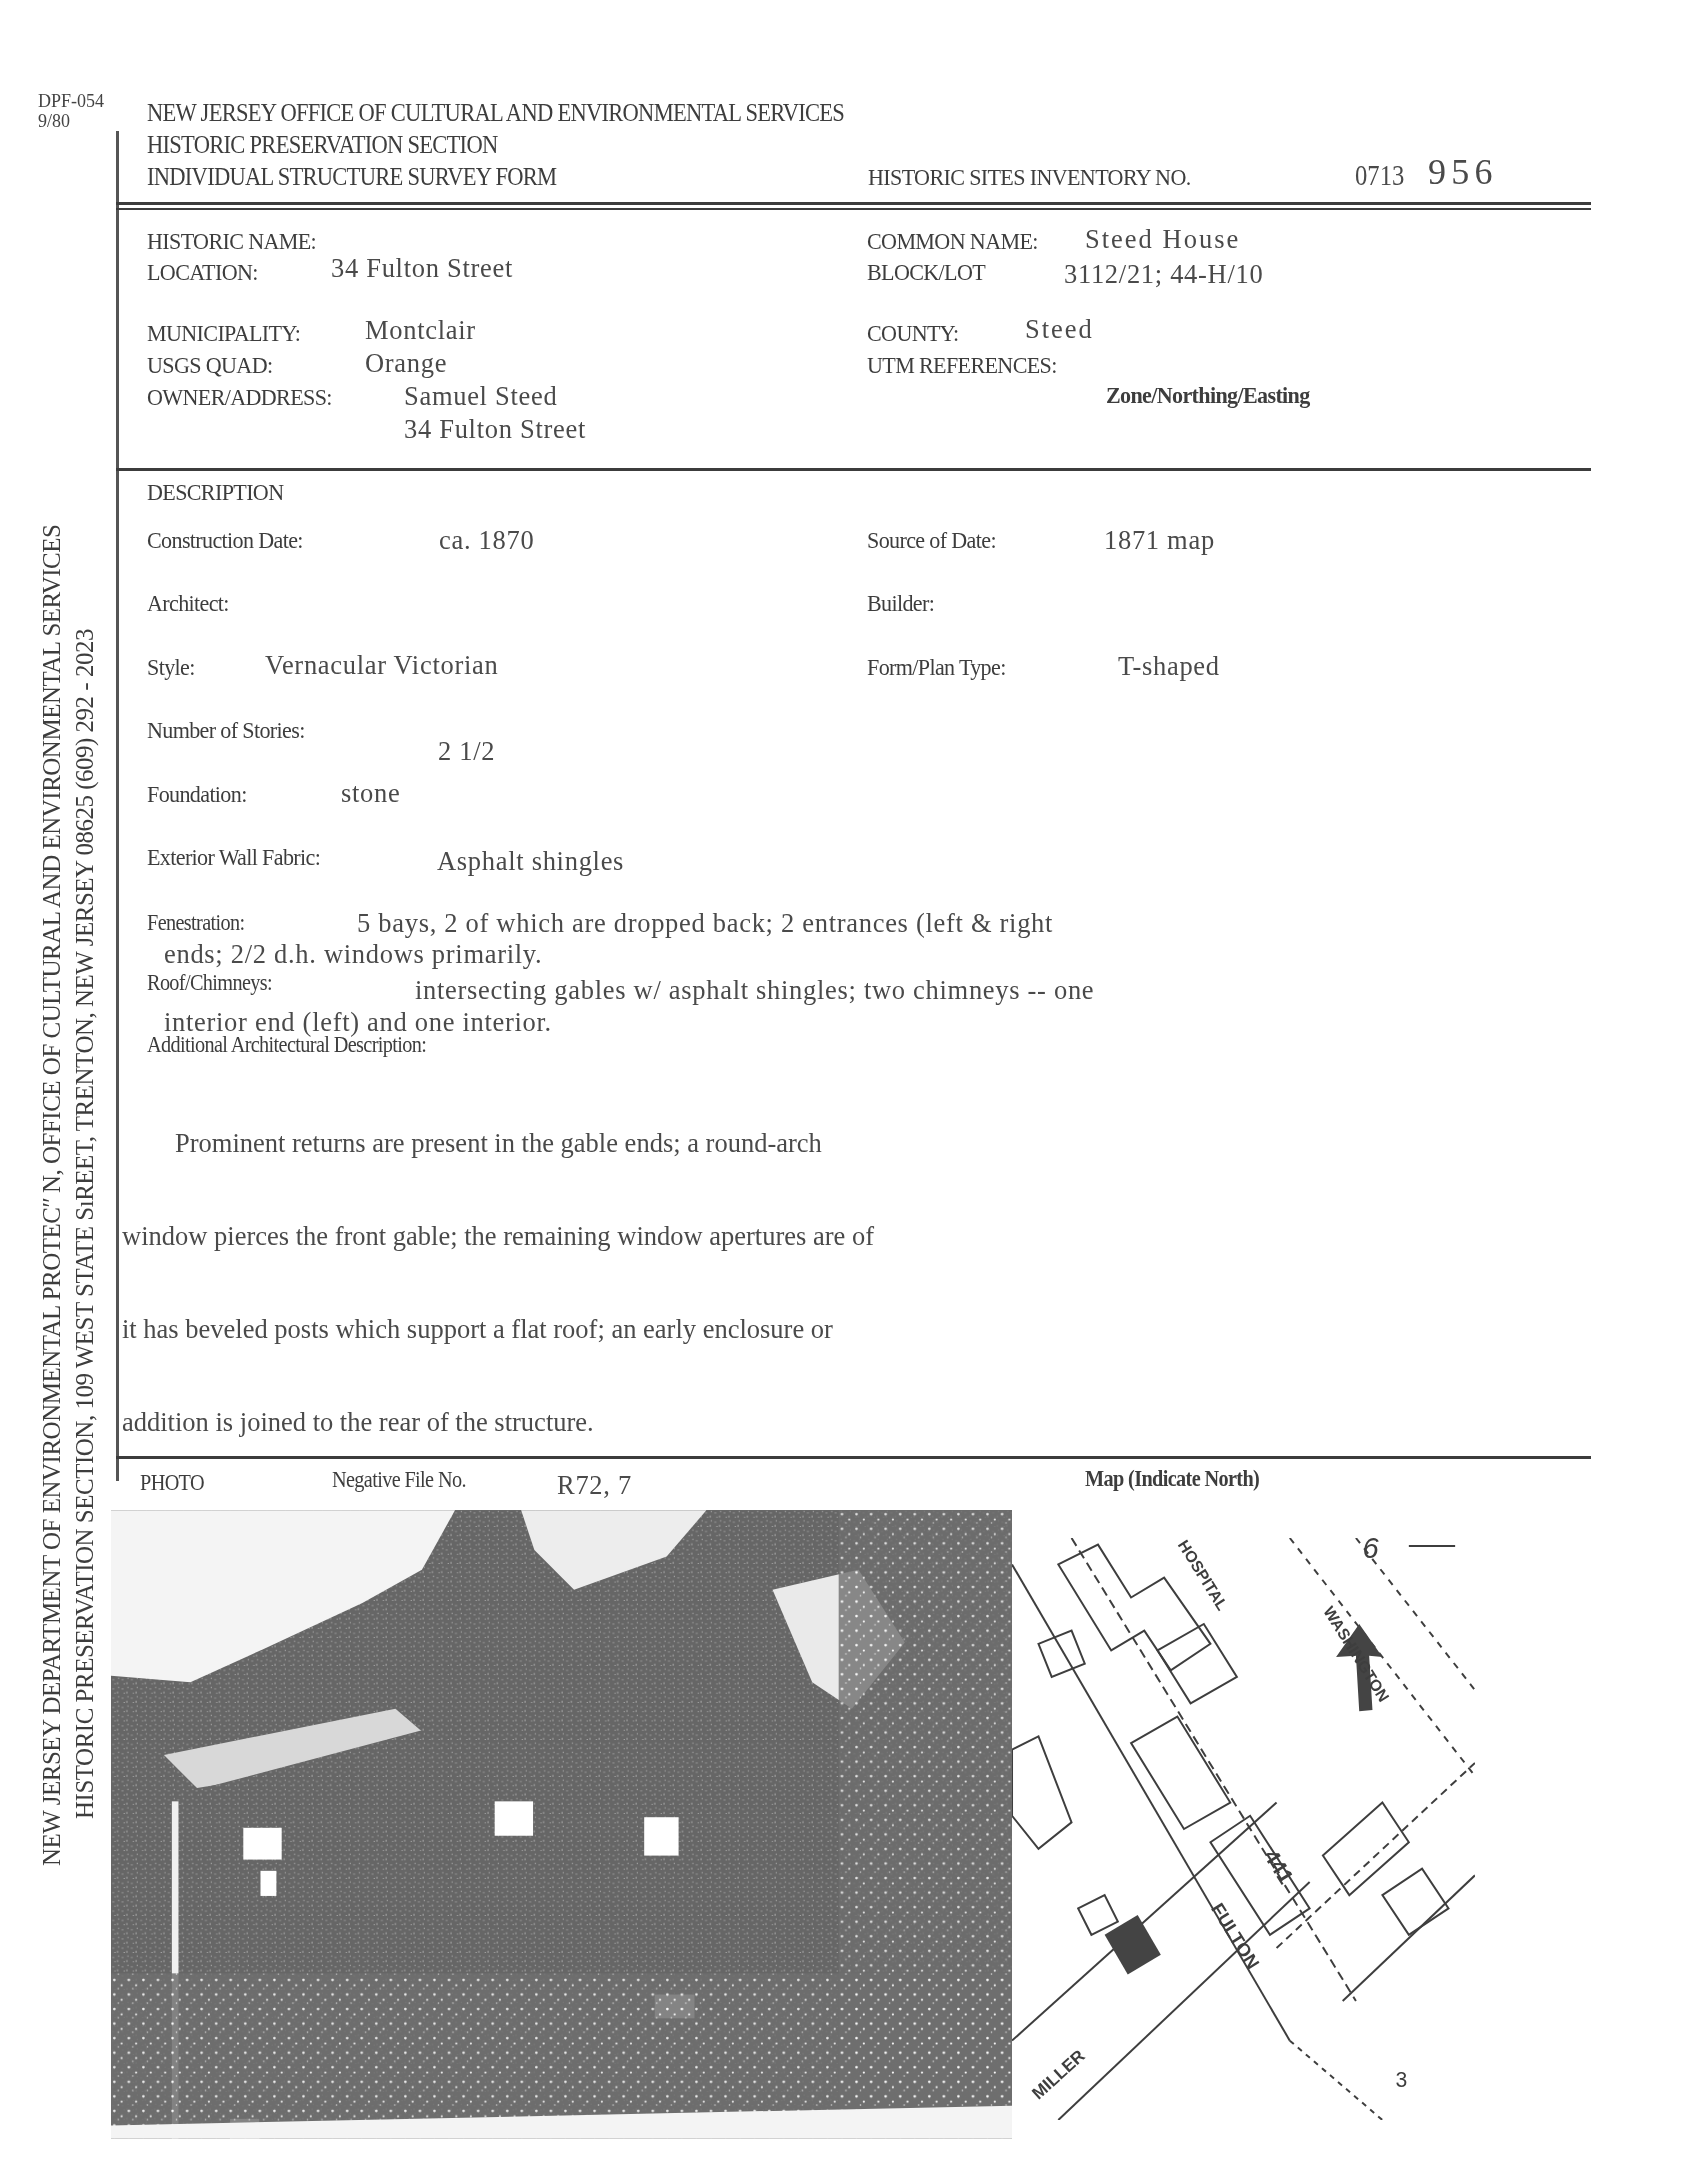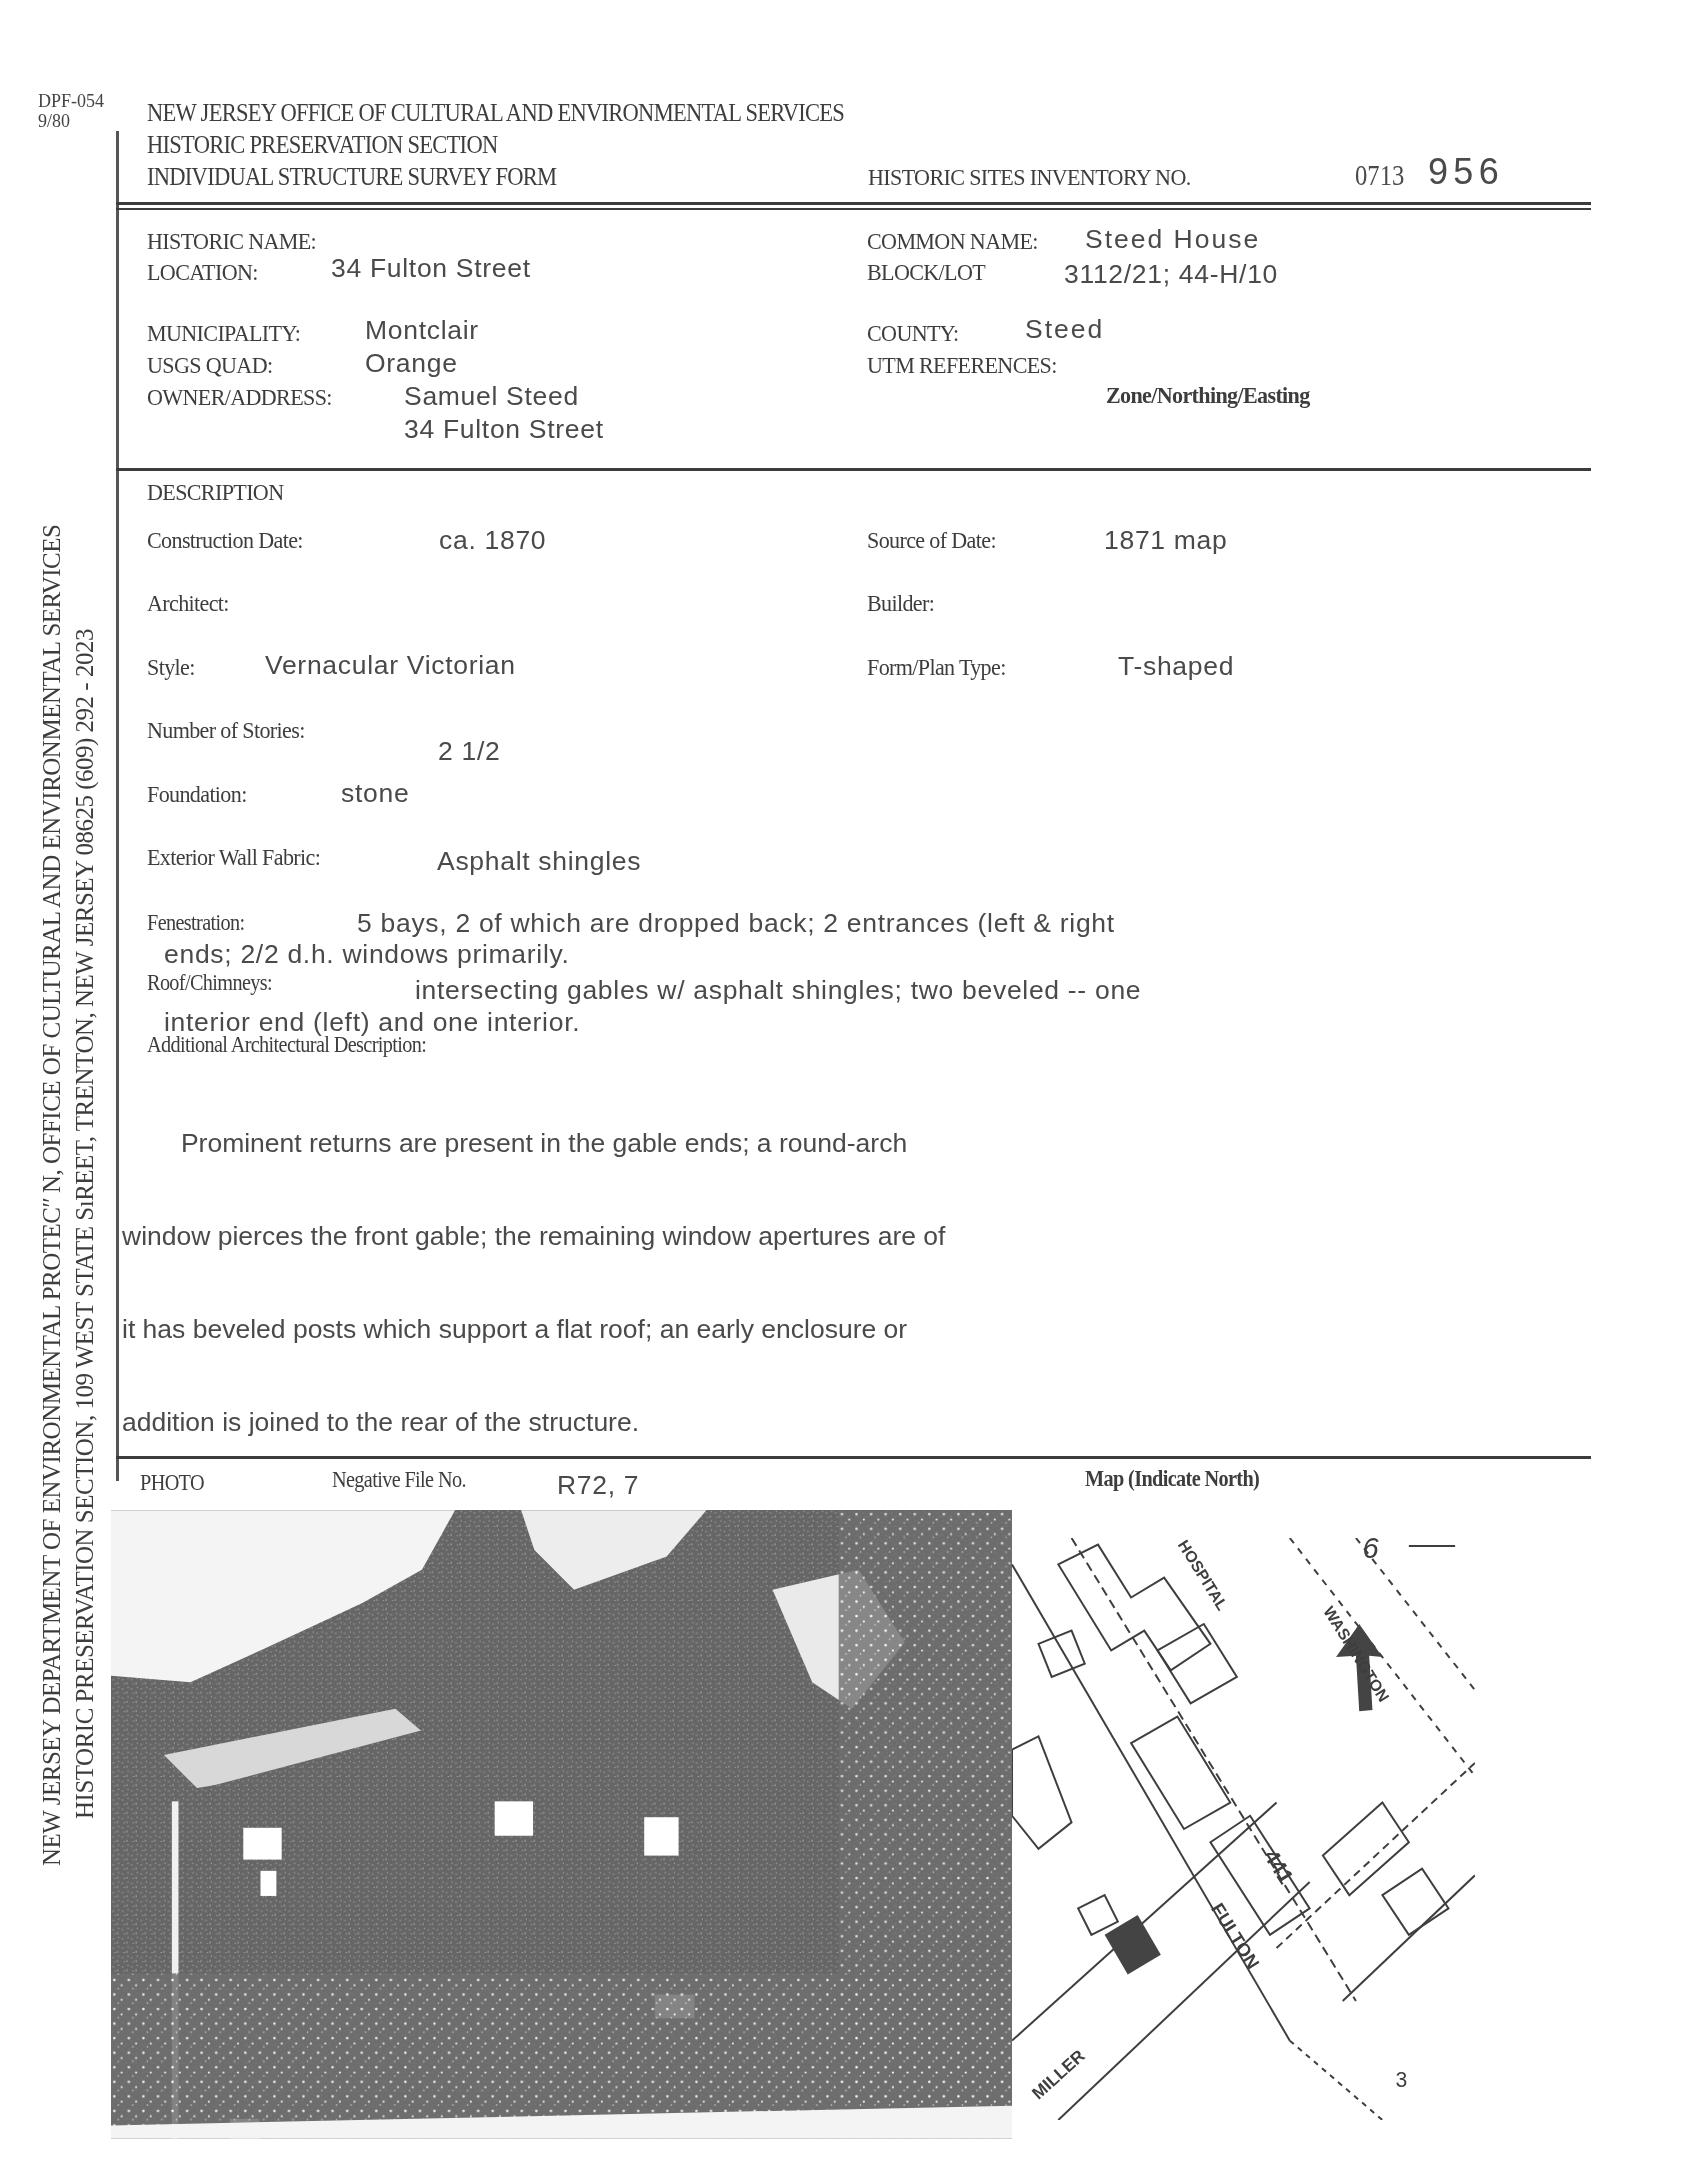--- a/index.html
+++ b/index.html
@@ -1,18 +1,18 @@
 <!DOCTYPE html>
 <html style="font-size:10.6px"><head>
 <meta charset="utf-8">
 <style>
   html, body { margin: 0; padding: 0; background: #ffffff; }
   body { width: 1687px; height: 2183px; position: relative; overflow: hidden; color: #3a3a3a; }
   .serif { font-family: "Liberation Serif", "DejaVu Serif", serif; }
-  .mono  { font-family: Liberation Sans, sans-serif; }
+  .mono  { font-family: Liberation Serif, serif; }
   .sans  { font-family: Liberation Serif, serif; }
   .abs { position: absolute; white-space: nowrap; }
 
   .form-code { left: 38px; top: 91px; font-size: 18px; line-height: 20px; color: #444; }
   .hdr { left: 147px; font-size: 24.5px; letter-spacing: -0.8px; transform: scaleX(0.92); transform-origin: left; color: #3d3d3d; }
   .lbl { font-size: 24px; letter-spacing: -0.7px; transform: scaleX(0.92); transform-origin: left; color: #3d3d3d; }
   .lbl-sm { font-size: 22.5px; letter-spacing: -0.7px; transform: scaleX(0.9); transform-origin: left; color: #3d3d3d; }
   .val { font-size: 26.5px; color: #4a4a4a; letter-spacing: 0.7px; }
   .inv-no { font-size: 29px; color: #4a4a4a; }
   .inv-no-big { font-size: 36px; letter-spacing: 5.3px; color: #4a4a4a; }
@@ -97,21 +97,21 @@
 <div class="abs mono val" style="left:341px; top:778px;">stone</div>
 
 <div class="abs serif lbl" style="left:147px; top:844px;">Exterior Wall Fabric:</div>
 <div class="abs mono val" style="left:437px; top:846px;">Asphalt shingles</div>
 
 <div class="abs serif lbl-sm" style="left:147px; top:910px;">Fenestration:</div>
 <div class="abs mono val" style="left:357px; top:908px;">5 bays, 2 of which are dropped back; 2 entrances (left &amp; right</div>
 <div class="abs mono val" style="left:164px; top:939px;">ends; 2/2 d.h. windows primarily.</div>
 
 <div class="abs serif lbl-sm" style="left:147px; top:970px;">Roof/Chimneys:</div>
-<div class="abs mono val" style="left:415px; top:975px;">intersecting gables w/ asphalt shingles; two beveled -- one</div>
+<div class="abs mono val" style="left:415px; top:975px;">intersecting gables w/ asphalt shingles; two chimneys -- one</div>
 <div class="abs mono val" style="left:164px; top:1007px;">interior end (left) and one interior.</div>
 
 <div class="abs serif lbl-sm" style="left:147px; top:1032px;">Additional Architectural Description:</div>
 
 <div class="para mono" style="left:122px; top:1066px;">
   <div>        Prominent returns are present in the gable ends; a round-arch</div>
   <div>window pierces the front gable; the remaining window apertures are of</div>
   <div>it has beveled posts which support a flat roof; an early enclosure or</div>
   <div>addition is joined to the rear of the structure.</div>
 </div>

